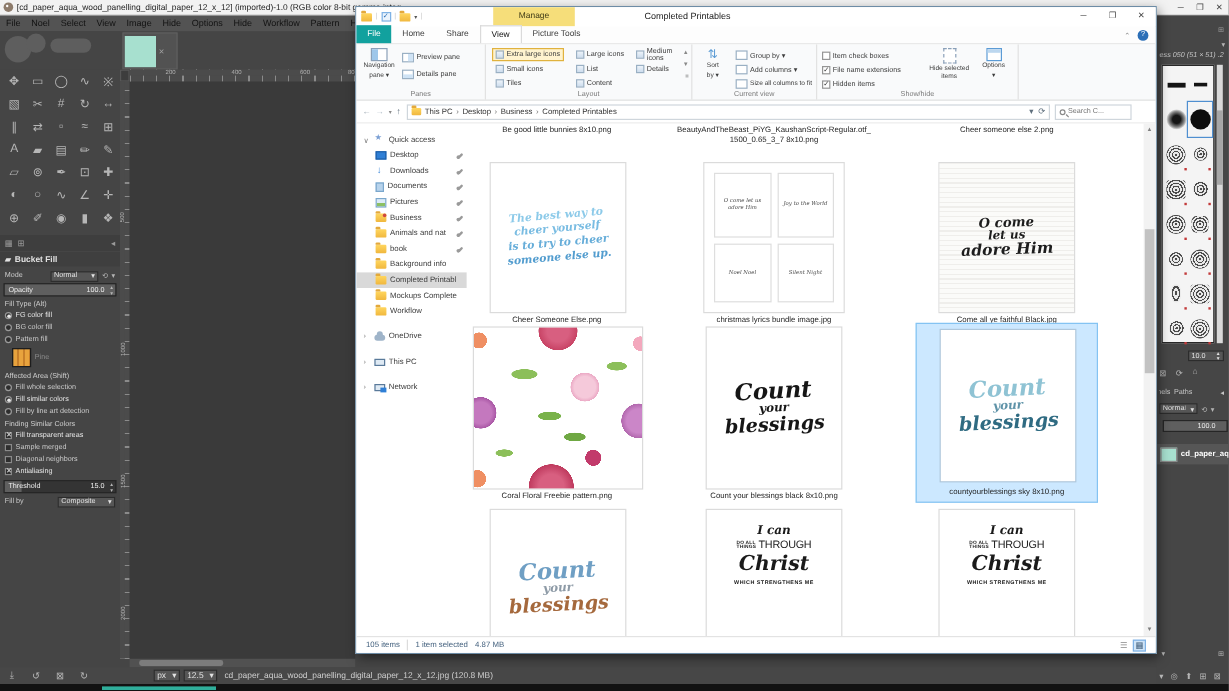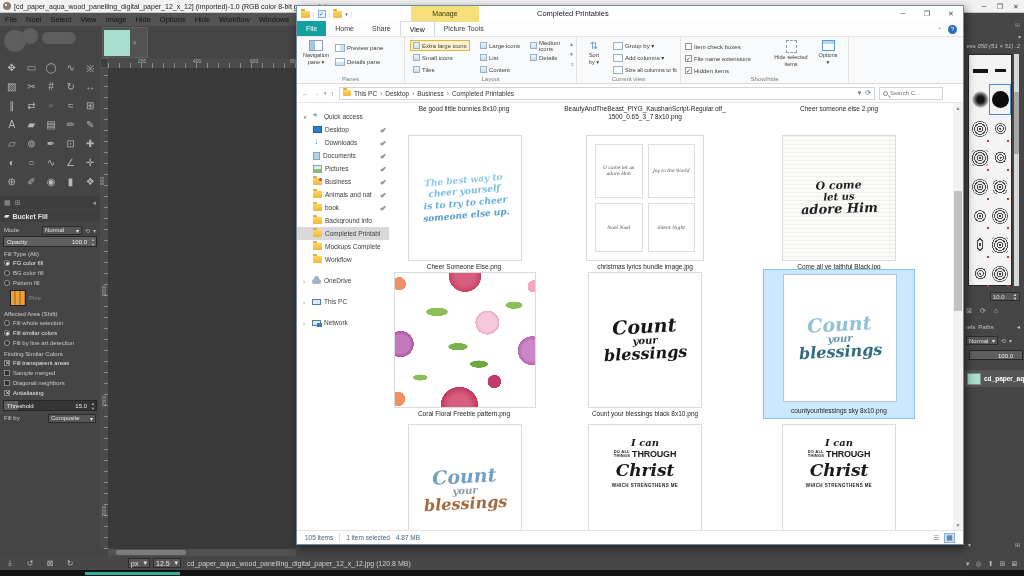--- a/index.html
+++ b/index.html
@@ -168,21 +168,21 @@
  radial-gradient(circle 10px at 99% 10%,#f3a8bd 60%,rgba(0,0,0,0) 61%),
  radial-gradient(ellipse 18px 7px at 30% 29%,#8cbf5a 58%,rgba(0,0,0,0) 62%),
  radial-gradient(ellipse 16px 6px at 45% 55%,#79b24a 58%,rgba(0,0,0,0) 62%),
  radial-gradient(ellipse 14px 6px at 85% 24%,#8cbf5a 58%,rgba(0,0,0,0) 62%),
  radial-gradient(ellipse 15px 6px at 60% 68%,#6fa843 58%,rgba(0,0,0,0) 62%),
  radial-gradient(ellipse 12px 5px at 18% 78%,#8cbf5a 58%,rgba(0,0,0,0) 62%)}
 .christ{display:flex;flex-direction:column;align-items:center;padding-top:12px;height:100%;color:#1a1a1a}
 .christ .c1{font-size:10px}
 .christ .c2{display:flex;align-items:center;gap:2px;margin-top:1px}
 .christ .c2 .stack{display:flex;flex-direction:column;font-size:4px;font-weight:bold;line-height:1.1;letter-spacing:.2px}
-.christ .c2 .thru{font-size:9px;font-weight:bold;letter-spacing:-.2px}
+.christ .c2 .thru{font-size:9px;font-weight:normal;letter-spacing:-.2px}
 .christ .c3{font-size:17px;margin-top:1px}
 .christ .c4{font-size:4.5px;font-weight:bold;letter-spacing:.4px;margin-top:3px}
 .xp-scroll{position:absolute;right:0;top:0;width:10px;height:100%;background:#f2f2f2;font-size:5px;color:#7f7f7f;text-align:center}
 .xp-scroll .up{position:absolute;top:0;left:0;width:100%;height:10px;line-height:10px}
 .xp-scroll .dn{position:absolute;bottom:0;left:0;width:100%;height:10px;line-height:10px}
 .xp-scroll .th{position:absolute;left:1px;top:88px;width:8px;height:120px;background:#c2c2c2}
 .xp-status{position:absolute;left:0;bottom:0;width:100%;height:14px;border-top:1px solid #e3e3e3;background:#fff;display:flex;align-items:center;font-size:6.5px;color:#44617e;gap:6px;padding:0 8px}
 .vsep{width:1px;height:9px;background:#dcdcdc}
 .svbtn{width:11px;height:10px;border:1px solid transparent;display:flex;align-items:center;justify-content:center;font-size:7px;color:#8a8a8a}
 .svbtn.on{background:#cfe4f7;border-color:#7fb2e5;color:#44617e}
@@ -203,21 +203,21 @@
 <div class="abs g-menu">
   <span>File</span>
   <span>Noel</span>
   <span>Select</span>
   <span>View</span>
   <span>Image</span>
   <span>Hide</span>
   <span>Options</span>
   <span>Hide</span>
   <span>Workflow</span>
-  <span>Windows</span>
+  <span>Pattern</span>
   <span>Help</span>
 </div>
 
 <div class="abs g-wilber">
   <i style="left:4px;top:4px;width:22px;height:22px"></i>
   <i style="left:22px;top:2px;width:16px;height:16px"></i>
   <i style="left:42px;top:6px;width:34px;height:12px;border-radius:6px"></i>
 </div>
 
 <div class="abs g-tab">

